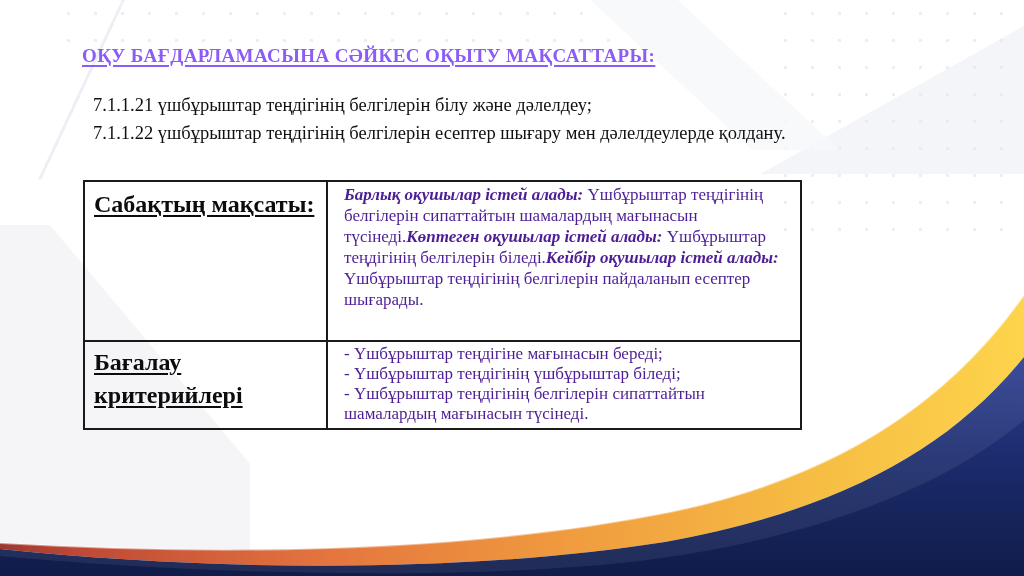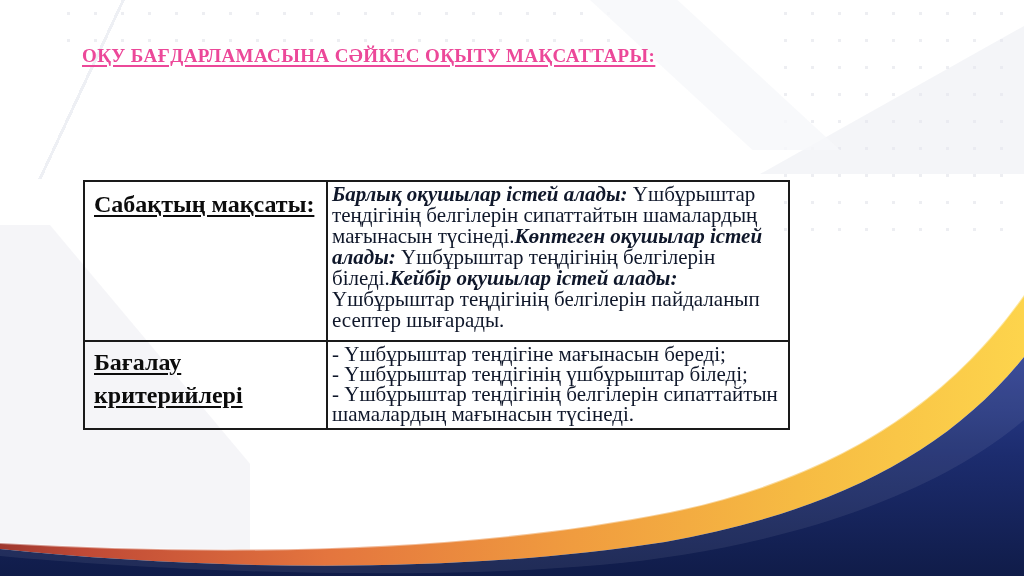--- a/index.html
+++ b/index.html
@@ -39,21 +39,21 @@
     background:linear-gradient(115deg,transparent 49.3%,#eceef3 49.3%,#eceef3 50.7%,transparent 50.7%);
     opacity:.9;
   }
   
   .wave-svg{position:absolute;left:0;top:0;width:1024px;height:576px;z-index:1;pointer-events:none;}
   
   .content{position:absolute;left:0;top:0;width:1024px;height:576px;z-index:2;}
   .title{
     position:absolute;left:82px;top:45px;
     font-size:19px;font-weight:bold;letter-spacing:.4px;
-    color:#ec4899;
+    color:#8b5cf6;
     text-decoration:underline;
     text-decoration-thickness:1.5px;
     text-underline-offset:3px;
     white-space:nowrap;
   }
   .objectives{
     position:absolute;left:93px;top:91px;
     font-size:18.5px;color:#111;line-height:28px;white-space:nowrap;
   }
   table.goals{
@@ -71,21 +71,21 @@
   .row-goal{height:160px;}
   .row-crit{height:88px;}
   .cell-header{
     font-size:24px;font-weight:bold;color:#0c0c0c;
     line-height:37px;
     text-decoration:underline;
     text-decoration-thickness:1.5px;
     text-underline-offset:3px;
   }
   .row-crit .cell-header{line-height:33px;}
-  td.body-cell{padding:2px 8px 2px 4px;font-size:21px;color:#0f172a;line-height:21px;}
+  td.body-cell{padding:2px 8px 2px 16px;font-size:17px;color:#4c1d95;line-height:21px;}
   .row-crit td.body-cell{line-height:20px;}
   .lead{font-weight:bold;font-style:italic;}
 </style>
 </head>
 <body>
 
 <div class="slide">
 
   <div class="decor dots dots-left"></div>
   <div class="decor tri-topright"></div>
@@ -113,20 +113,24 @@
     <path d="M0,543 C230,556 470,552 670,512 C840,477 950,400 1024,295 L1024,357 C945,455 830,512 665,542 C455,575 205,570 0,549 Z" fill="url(#bandGrad)"></path>
     <path d="M0,543 C230,556 470,552 670,512 C840,477 950,400 1024,295" stroke="rgba(255,255,255,0.45)" stroke-width="2" fill="none"></path>
     <path d="M0,549 C205,570 455,575 665,542 C830,512 945,455 1024,357 L1024,576 L0,576 Z" fill="url(#navyGrad)"></path>
     <path d="M0,549 C205,570 455,575 665,542 C830,512 945,455 1024,357 L1024,420 C930,500 770,550 600,565 C400,582 150,570 0,556 Z" fill="rgba(255,255,255,0.07)"></path>
   </svg>
 
   <div class="content">
 
     <div class="title">ОҚУ БАҒДАРЛАМАСЫНА СӘЙКЕС ОҚЫТУ МАҚСАТТАРЫ:</div>
 
+    <div class="objectives">
+      <div>7.1.1.21 үшбұрыштар теңдігінің белгілерін білу және дәлелдеу;</div>
+      <div>7.1.1.22 үшбұрыштар теңдігінің белгілерін есептер шығару мен дәлелдеулерде қолдану.</div>
+    </div>
 
     <table class="goals">
       <tbody>
         <tr class="row-goal">
           <td class="hdr-cell">
             <span class="cell-header">Сабақтың мақсаты:</span>
           </td>
           <td class="body-cell">
             <span><span class="lead">Барлық оқушылар істей алады:</span><span> Үшбұрыштар теңдігінің белгілерін сипаттайтын шамалардың мағынасын түсінеді.</span></span><span><span class="lead">Көптеген оқушылар істей алады:</span><span> Үшбұрыштар теңдігінің белгілерін біледі.</span></span><span><span class="lead">Кейбір оқушылар істей алады:</span><span> Үшбұрыштар теңдігінің белгілерін пайдаланып есептер шығарады.</span></span>
           </td>

